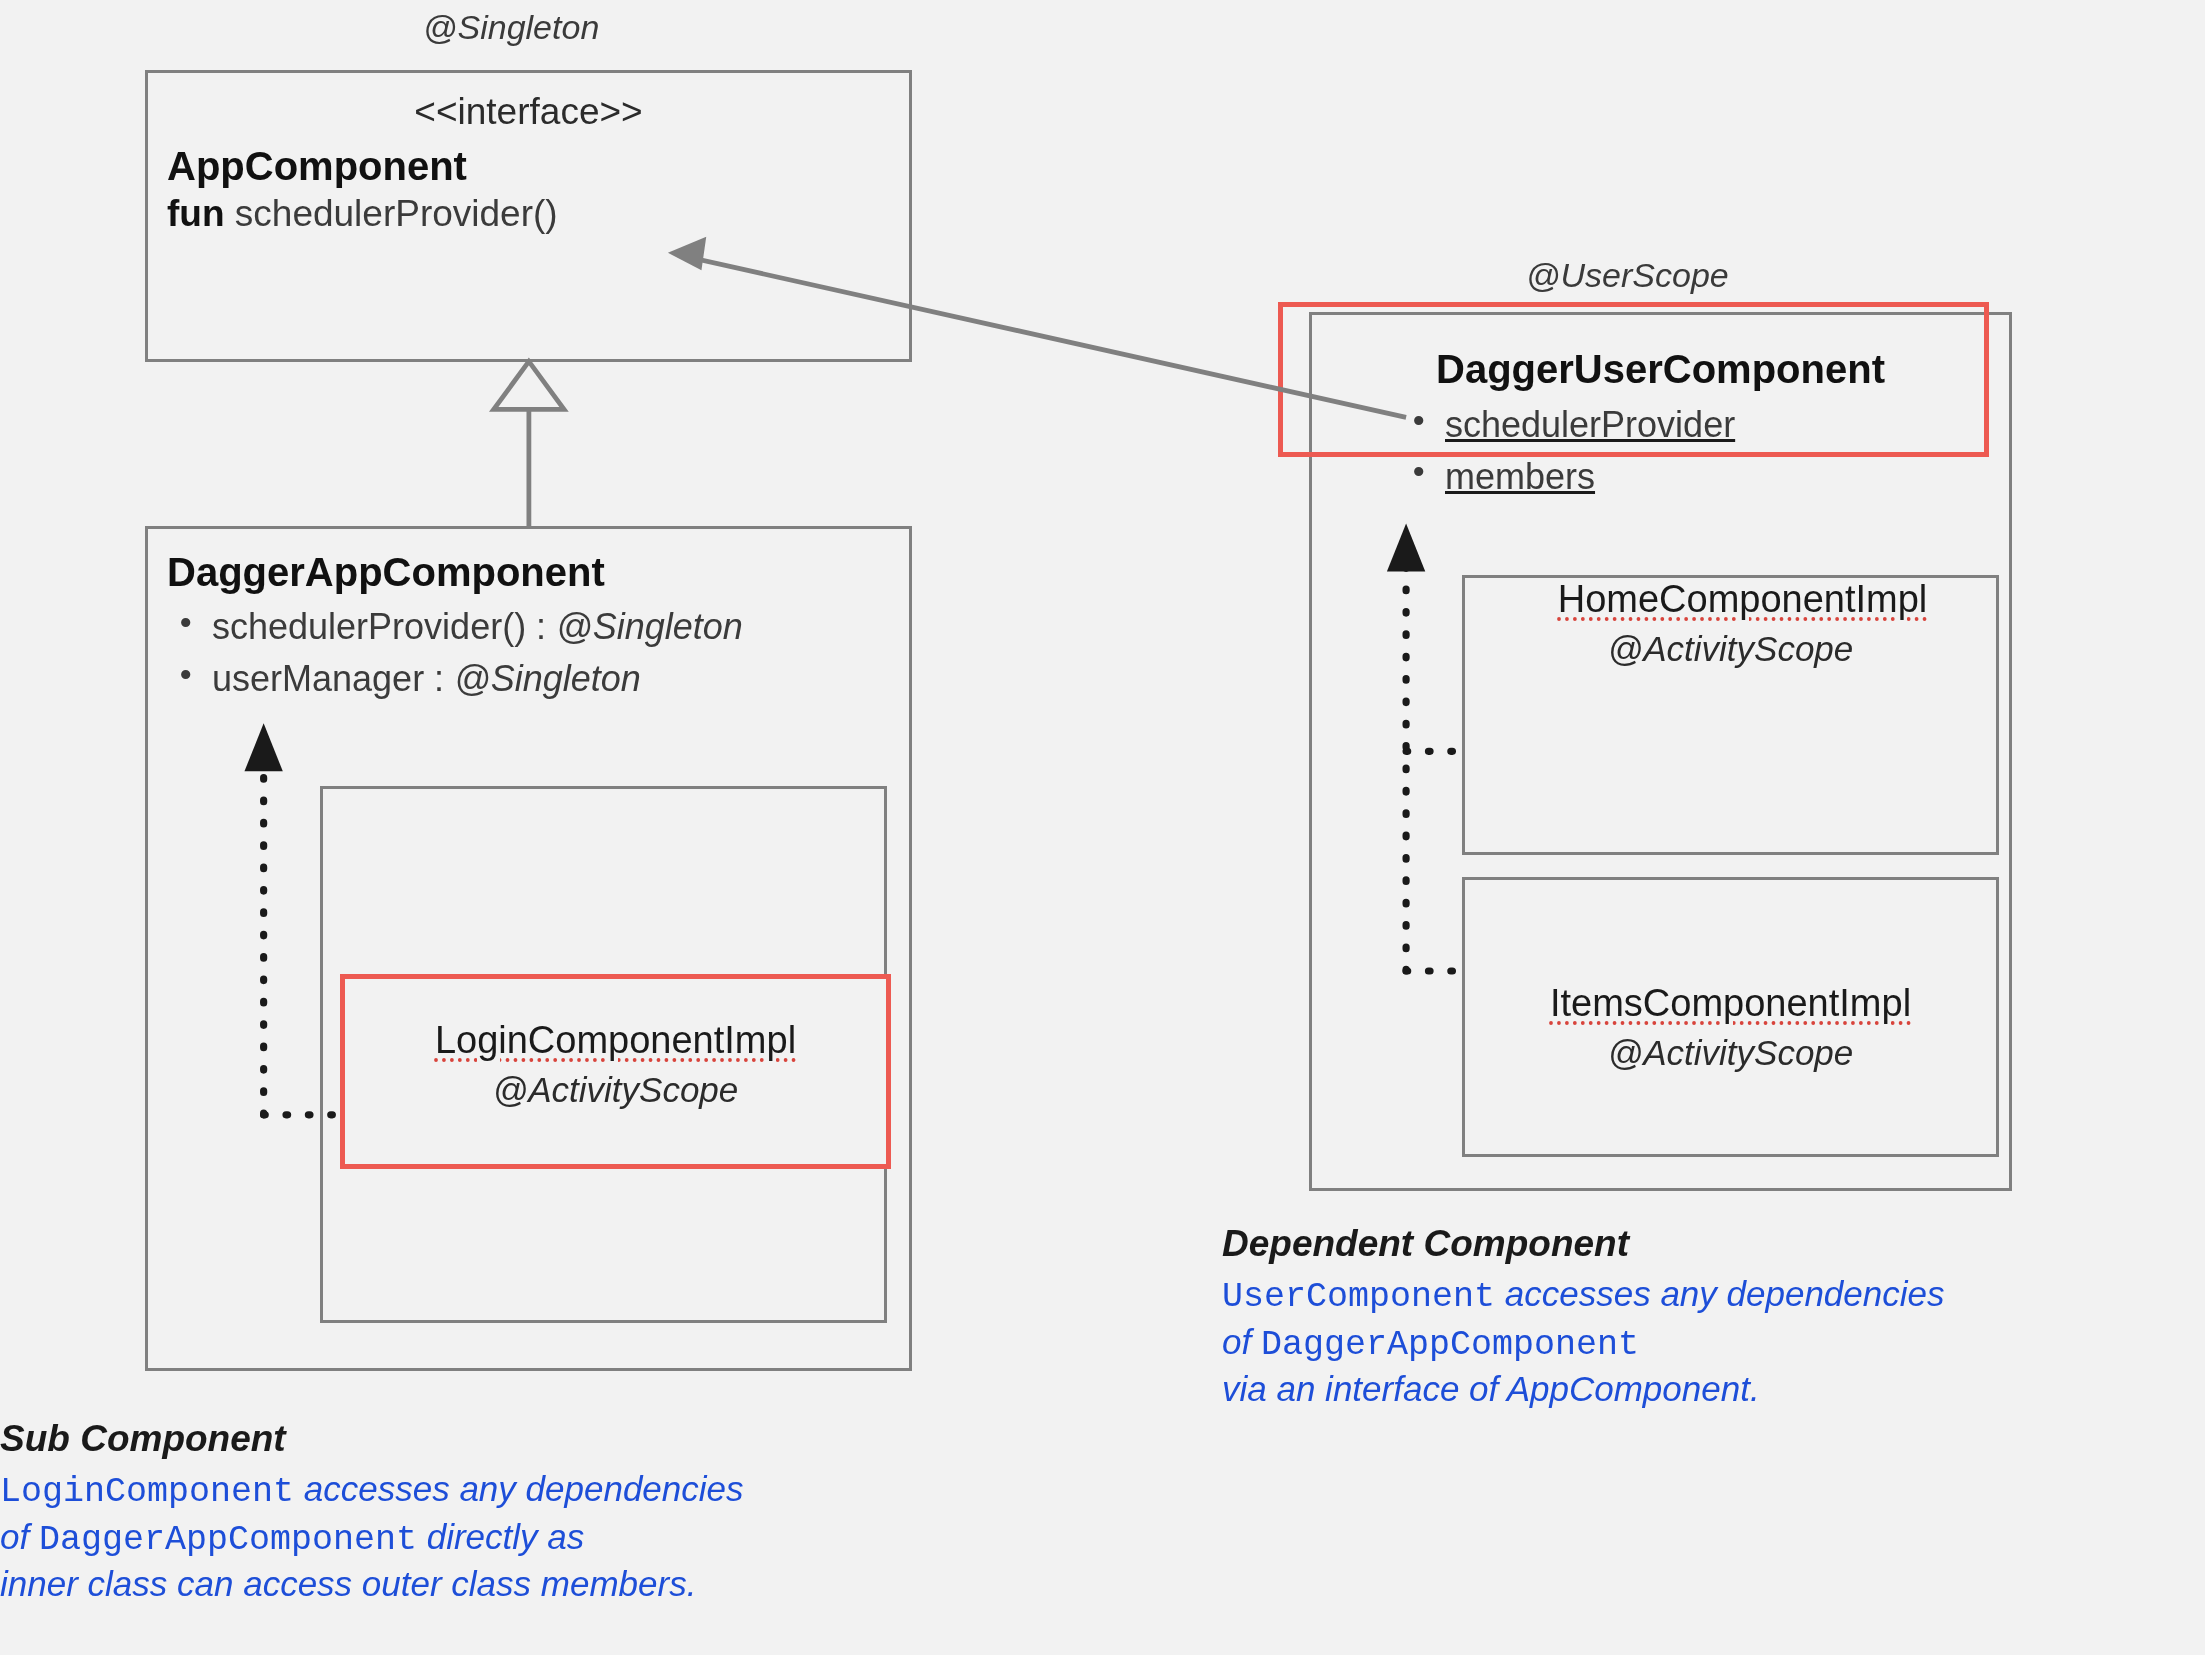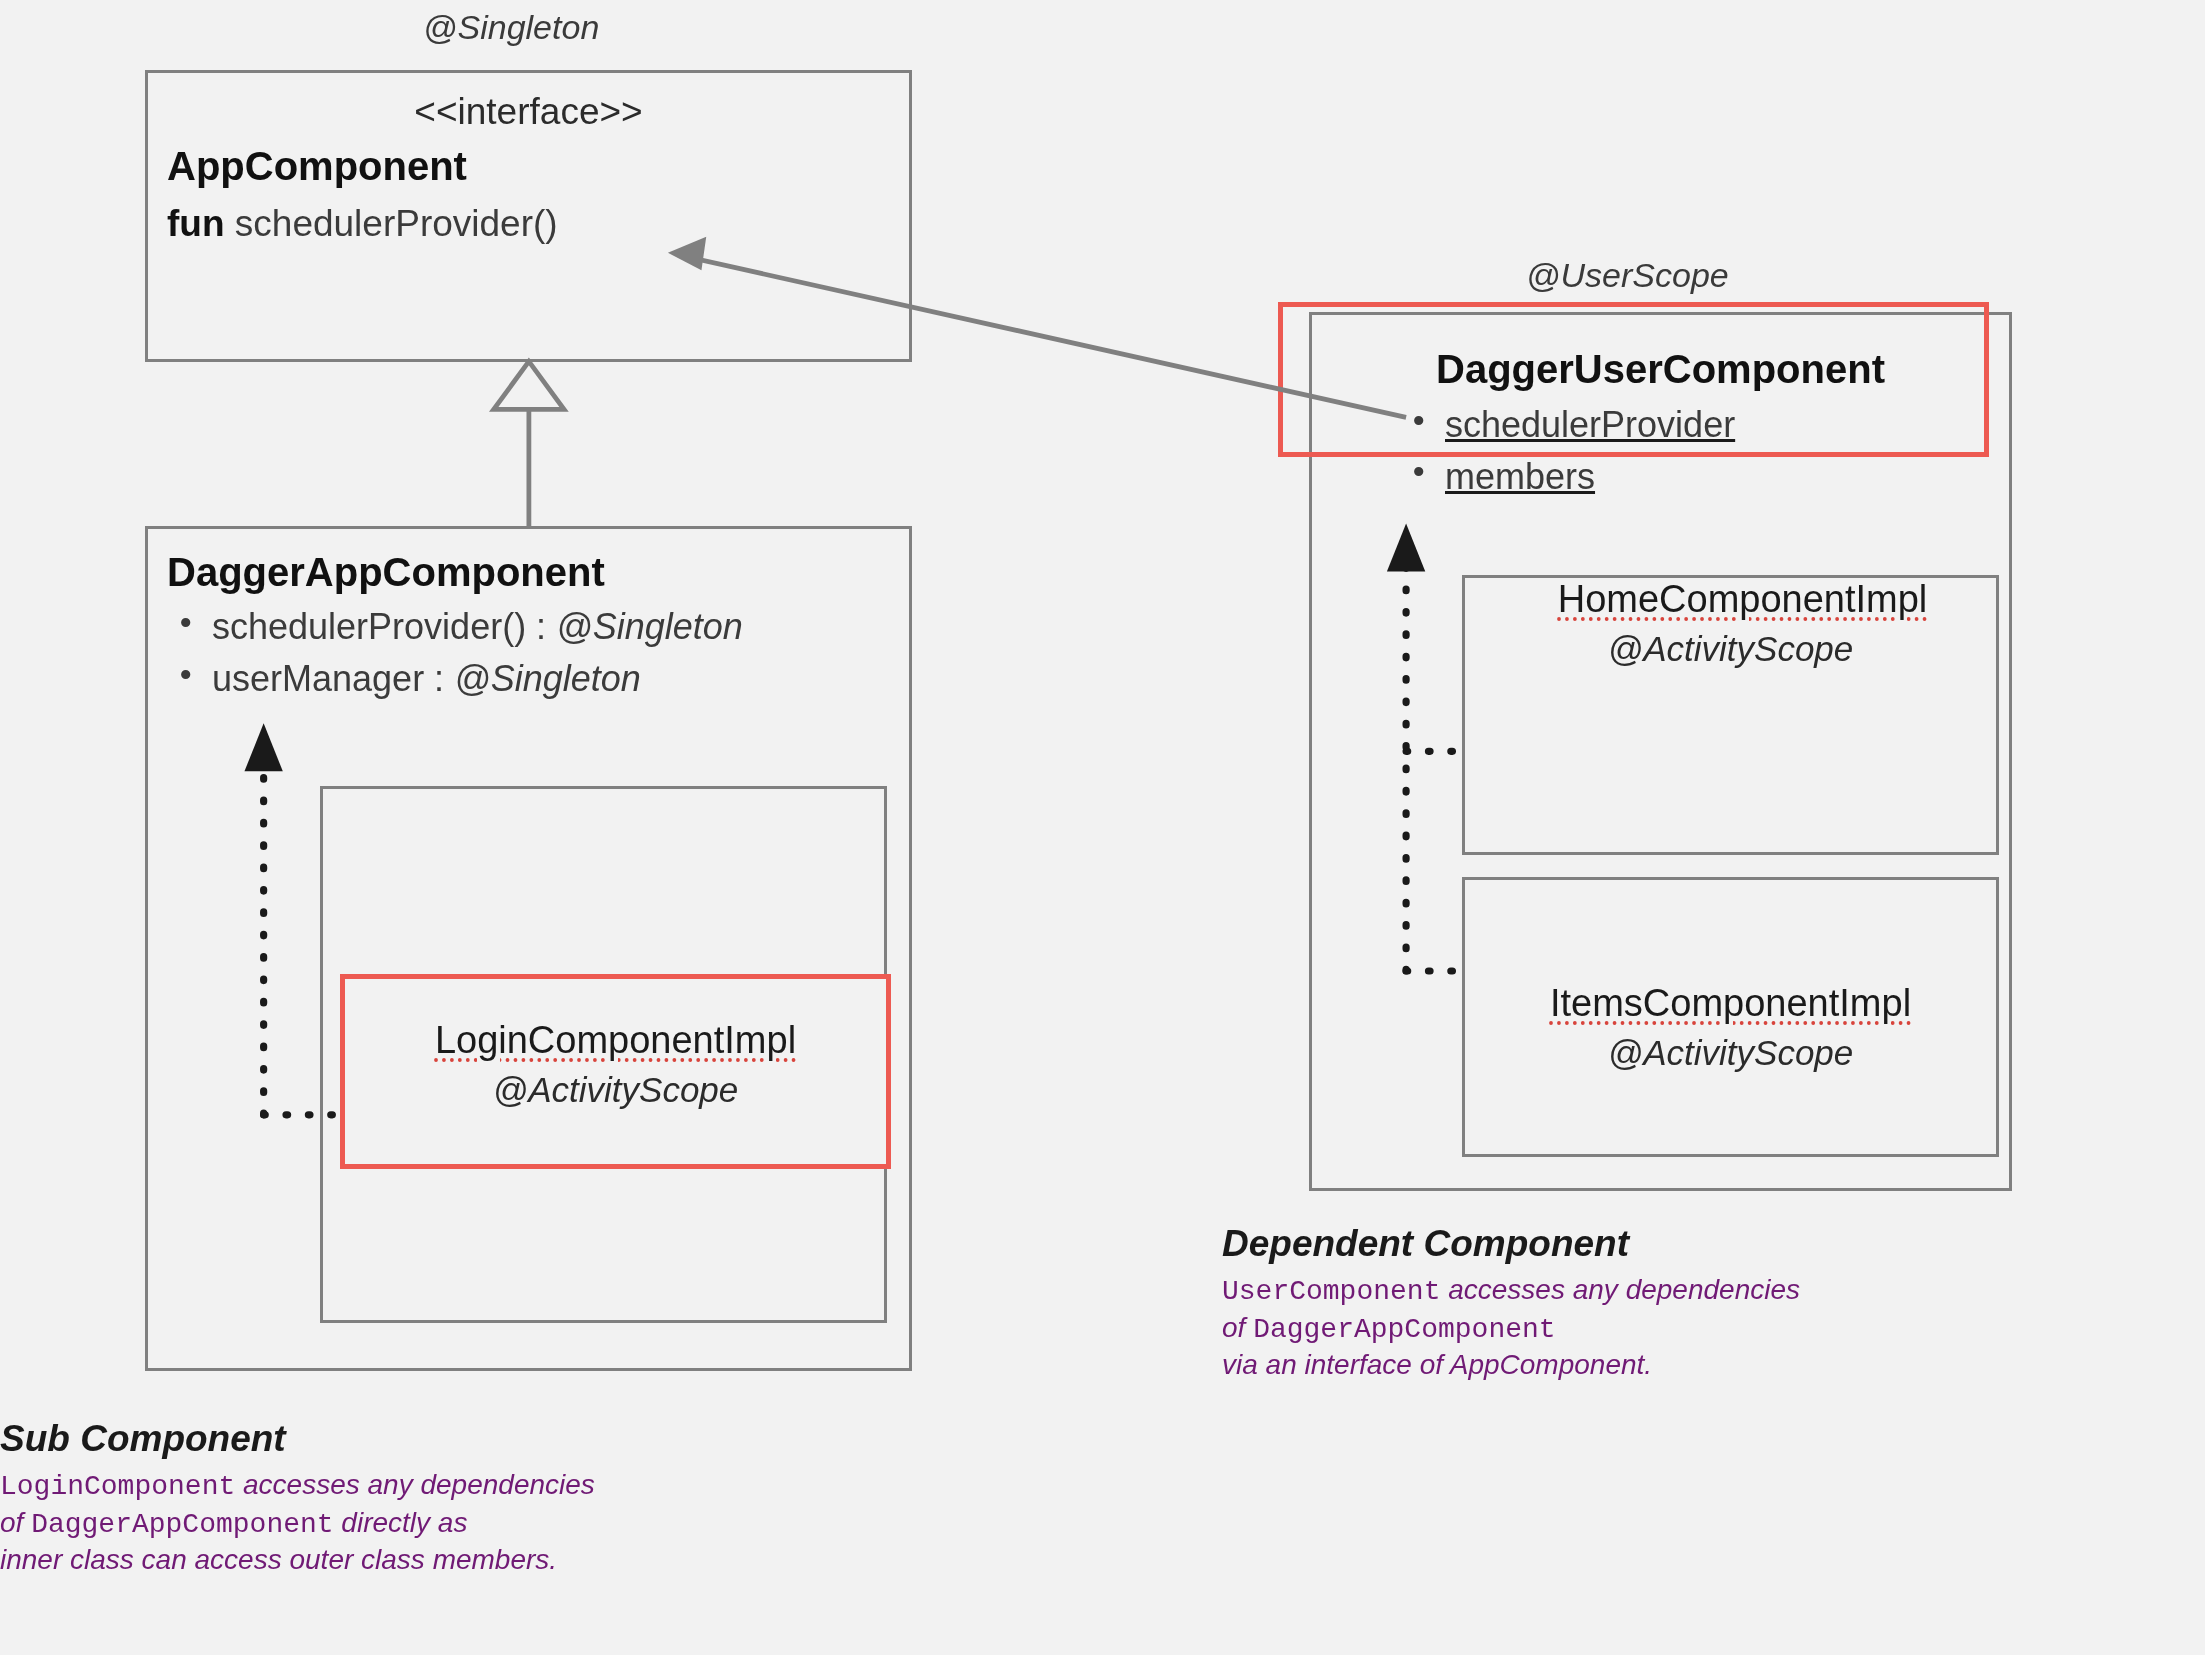--- a/index.html
+++ b/index.html
@@ -63,21 +63,21 @@
     padding-left: 19px;
   }
   .cls-name.center {
     text-align: center;
     padding-left: 0;
   }
   .method-line {
     font-size: 37px;
     color: #3b3b3b;
     padding-left: 19px;
-    margin-top: 14px;
+    margin-top: 4px;
     white-space: nowrap;
   }
   .method-line b {
     color: #111;
   }
   ul.members {
     list-style: none;
     margin: 11.2px 0 0 0;
     padding: 0 0 0 27px;
   }
@@ -133,22 +133,22 @@
   .caption .cap-title {
     font-weight: bold;
     font-style: italic;
     font-size: 37px;
     color: #1a1a1a;
     display: block;
     margin-bottom: 4.8px;
   }
   .caption .cap-body {
     font-style: italic;
-    font-size: 28px;
-    color: #701a75;
+    font-size: 35px;
+    color: #1d4ed8;
     display: block;
   }
   .mono {
     font-family: "Liberation Mono", monospace;
     font-style: normal;
   }
 </style>
 </head>
 <body>
 

